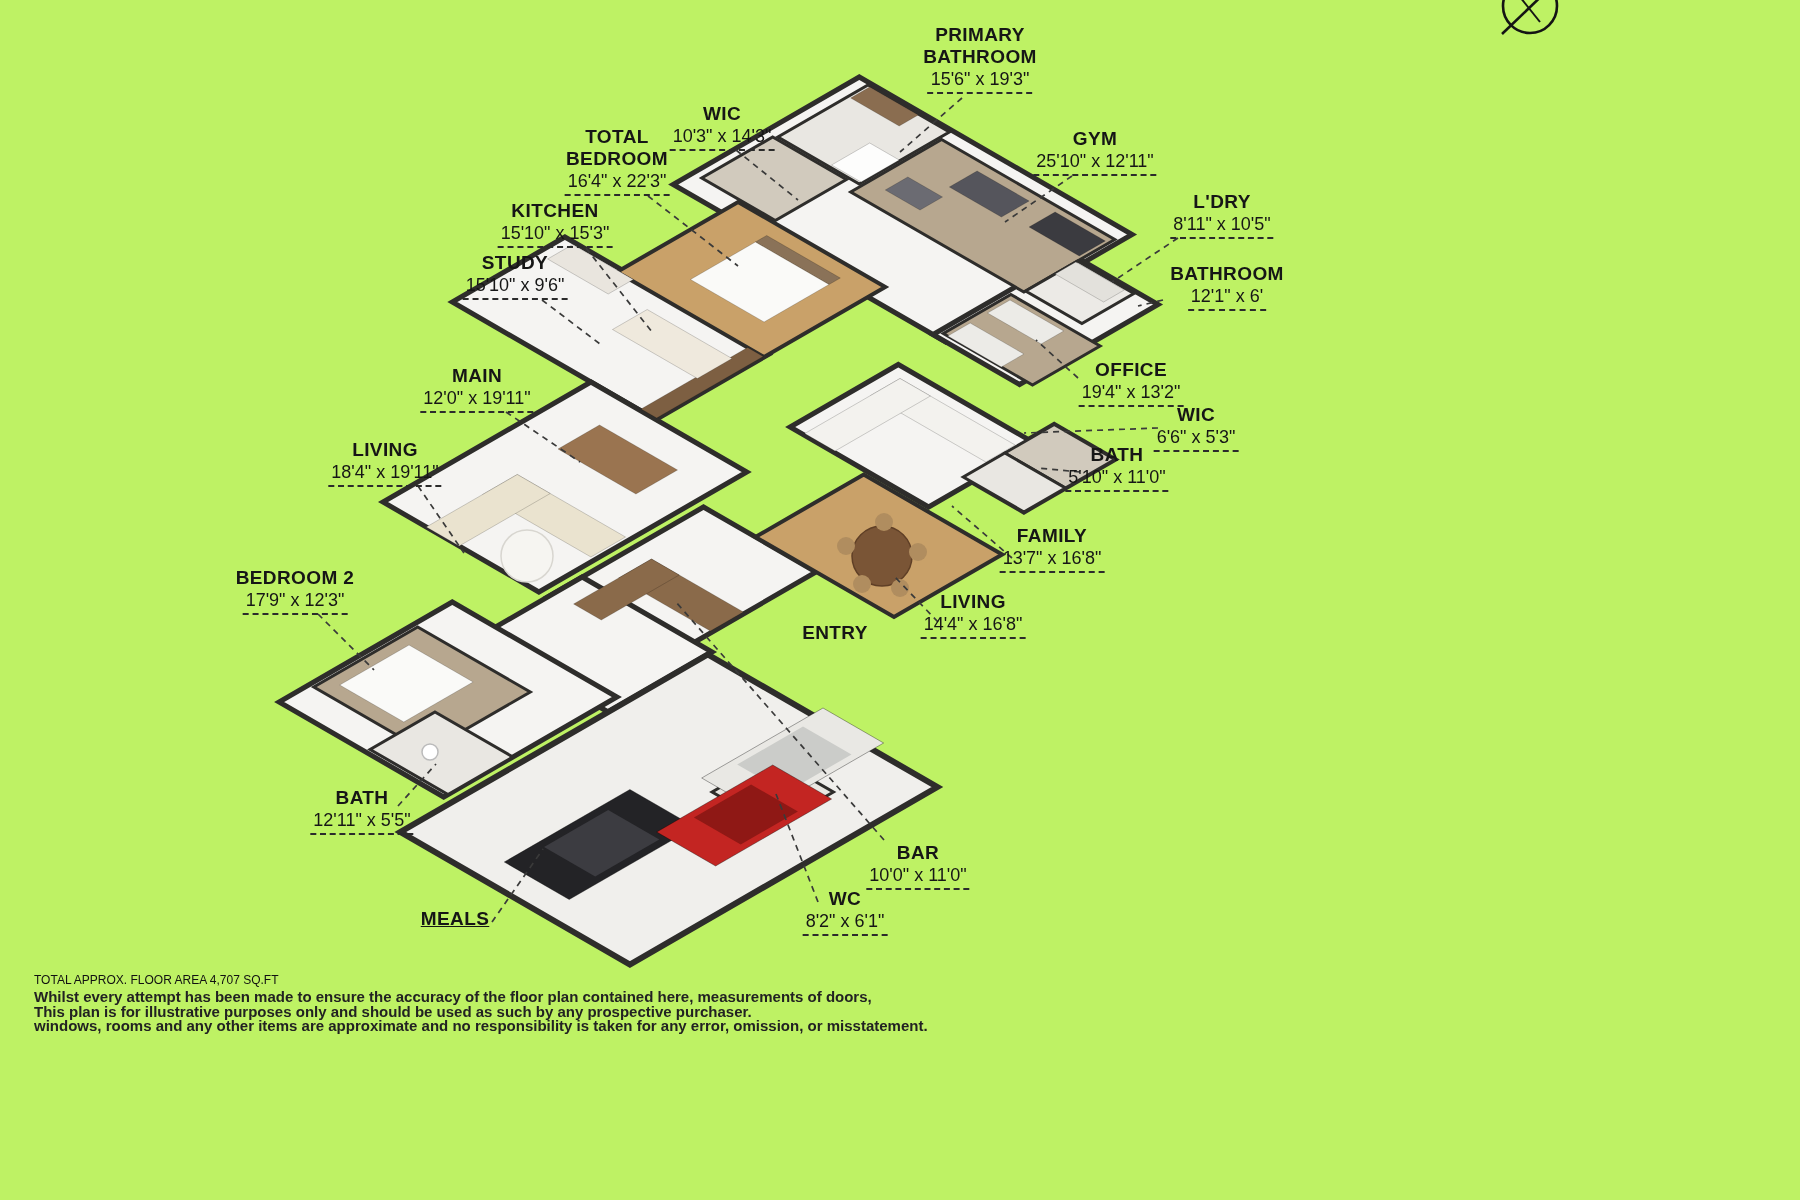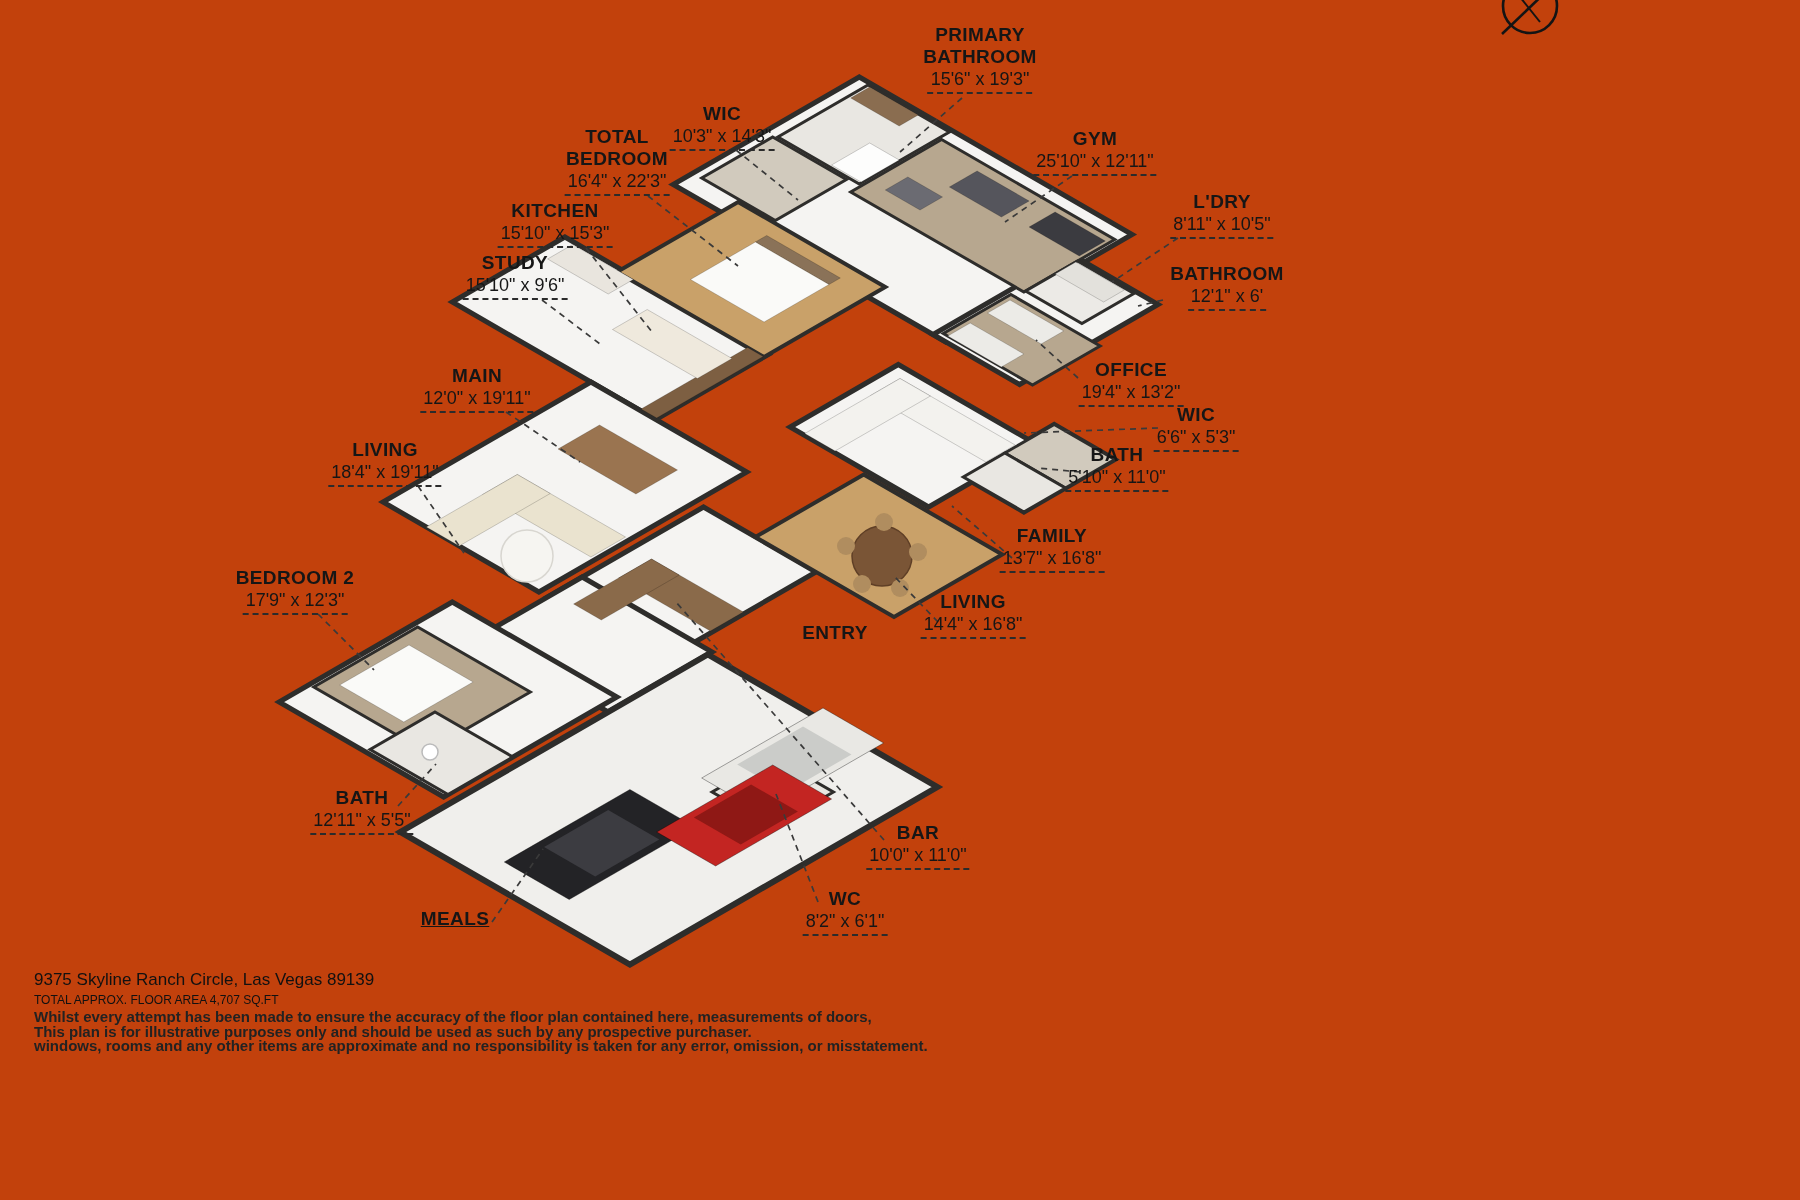--- a/index.html
+++ b/index.html
@@ -1,16 +1,16 @@
 <!DOCTYPE html>
 <html><head>
 <meta charset="utf-8">
 <style>
   html,body{margin:0;padding:0;background:#ffffff;}
-  .canvas{position:relative;width:1800px;height:1200px;background:#c2410c;overflow:hidden;
+  .canvas{position:relative;width:1800px;height:1200px;background:#bef264;overflow:hidden;
           font-family:"Liberation Sans", sans-serif;color:#1a1a1a;}
   svg.plan{position:absolute;left:0;top:0;}
   .labels-layer{position:absolute;left:0;top:0;width:100%;height:100%;pointer-events:none;}
   .room-label{position:absolute;transform:translateX(-50%);text-align:center;white-space:nowrap;}
   .room-name{font-size:19px;font-weight:700;letter-spacing:.4px;line-height:22px;color:#161616;}
   .room-name.solid-underline{text-decoration:underline;}
   .room-dims{display:inline-block;font-size:18px;font-weight:400;line-height:21px;color:#161616;
              border-bottom:2px dashed #2b2b2b;padding:1px 3px 2px;}
   .compass{position:absolute;left:1486px;top:-8px;}
   .footer{position:absolute;left:34px;top:970px;}
@@ -118,35 +118,34 @@
       <div class="room-label" style="left: 1196px; top: 404px;"><div class="room-name">WIC</div><div class="room-dims">6'6" x 5'3"</div></div>
       <div class="room-label" style="left: 385px; top: 439px;"><div class="room-name">LIVING</div><div class="room-dims">18'4" x 19'11"</div></div>
       <div class="room-label" style="left: 1117px; top: 444px;"><div class="room-name">BATH</div><div class="room-dims">5'10" x 11'0"</div></div>
       <div class="room-label" style="left: 1052px; top: 525px;"><div class="room-name">FAMILY</div><div class="room-dims">13'7" x 16'8"</div></div>
       <div class="room-label" style="left: 295px; top: 567px;"><div class="room-name">BEDROOM 2</div><div class="room-dims">17'9" x 12'3"</div></div>
       <div class="room-label" style="left: 973px; top: 591px;"><div class="room-name">LIVING</div><div class="room-dims">14'4" x 16'8"</div></div>
       <div class="room-label" style="left: 835px; top: 622px;">
         <div class="room-name">ENTRY</div>
       </div>
       <div class="room-label" style="left: 362px; top: 787px;"><div class="room-name">BATH</div><div class="room-dims">12'11" x 5'5"</div></div>
-      <div class="room-label" style="left: 918px; top: 822px;"><div class="room-name">BAR</div><div class="room-dims">10'0" x 11'0"</div></div>
+      <div class="room-label" style="left: 918px; top: 842px;"><div class="room-name">BAR</div><div class="room-dims">10'0" x 11'0"</div></div>
       <div class="room-label" style="left: 845px; top: 888px;"><div class="room-name">WC</div><div class="room-dims">8'2" x 6'1"</div></div>
       <div class="room-label" style="left: 455px; top: 908px;">
         <div class="room-name solid-underline">MEALS</div>
       </div>
     </div>
 
   <svg class="compass" width="76" height="56" viewBox="0 0 76 56">
     <circle cx="44" cy="14" r="27" fill="none" stroke="#141414" stroke-width="2.6"></circle>
     <line x1="16" y1="42" x2="66" y2="-6" stroke="#141414" stroke-width="2.6"></line>
     <polygon points="70,-10 52,2 62,8" fill="#141414"></polygon>
     <line x1="30" y1="0" x2="54" y2="30" stroke="#141414" stroke-width="2"></line>
   </svg>
 
   <div class="footer">
-    <div class="addr">9375 Skyline Ranch Circle, Las Vegas 89139</div>
     <div class="area">TOTAL APPROX. FLOOR AREA 4,707 SQ.FT</div>
     <div class="disc">Whilst every attempt has been made to ensure the accuracy of the floor plan contained here, measurements of doors,</div>
     <div class="disc">This plan is for illustrative purposes only and should be used as such by any prospective purchaser.</div>
     <div class="disc">windows, rooms and any other items are approximate and no responsibility is taken for any error, omission, or misstatement.</div>
   </div>
 
 </div>
 
 </body></html>

